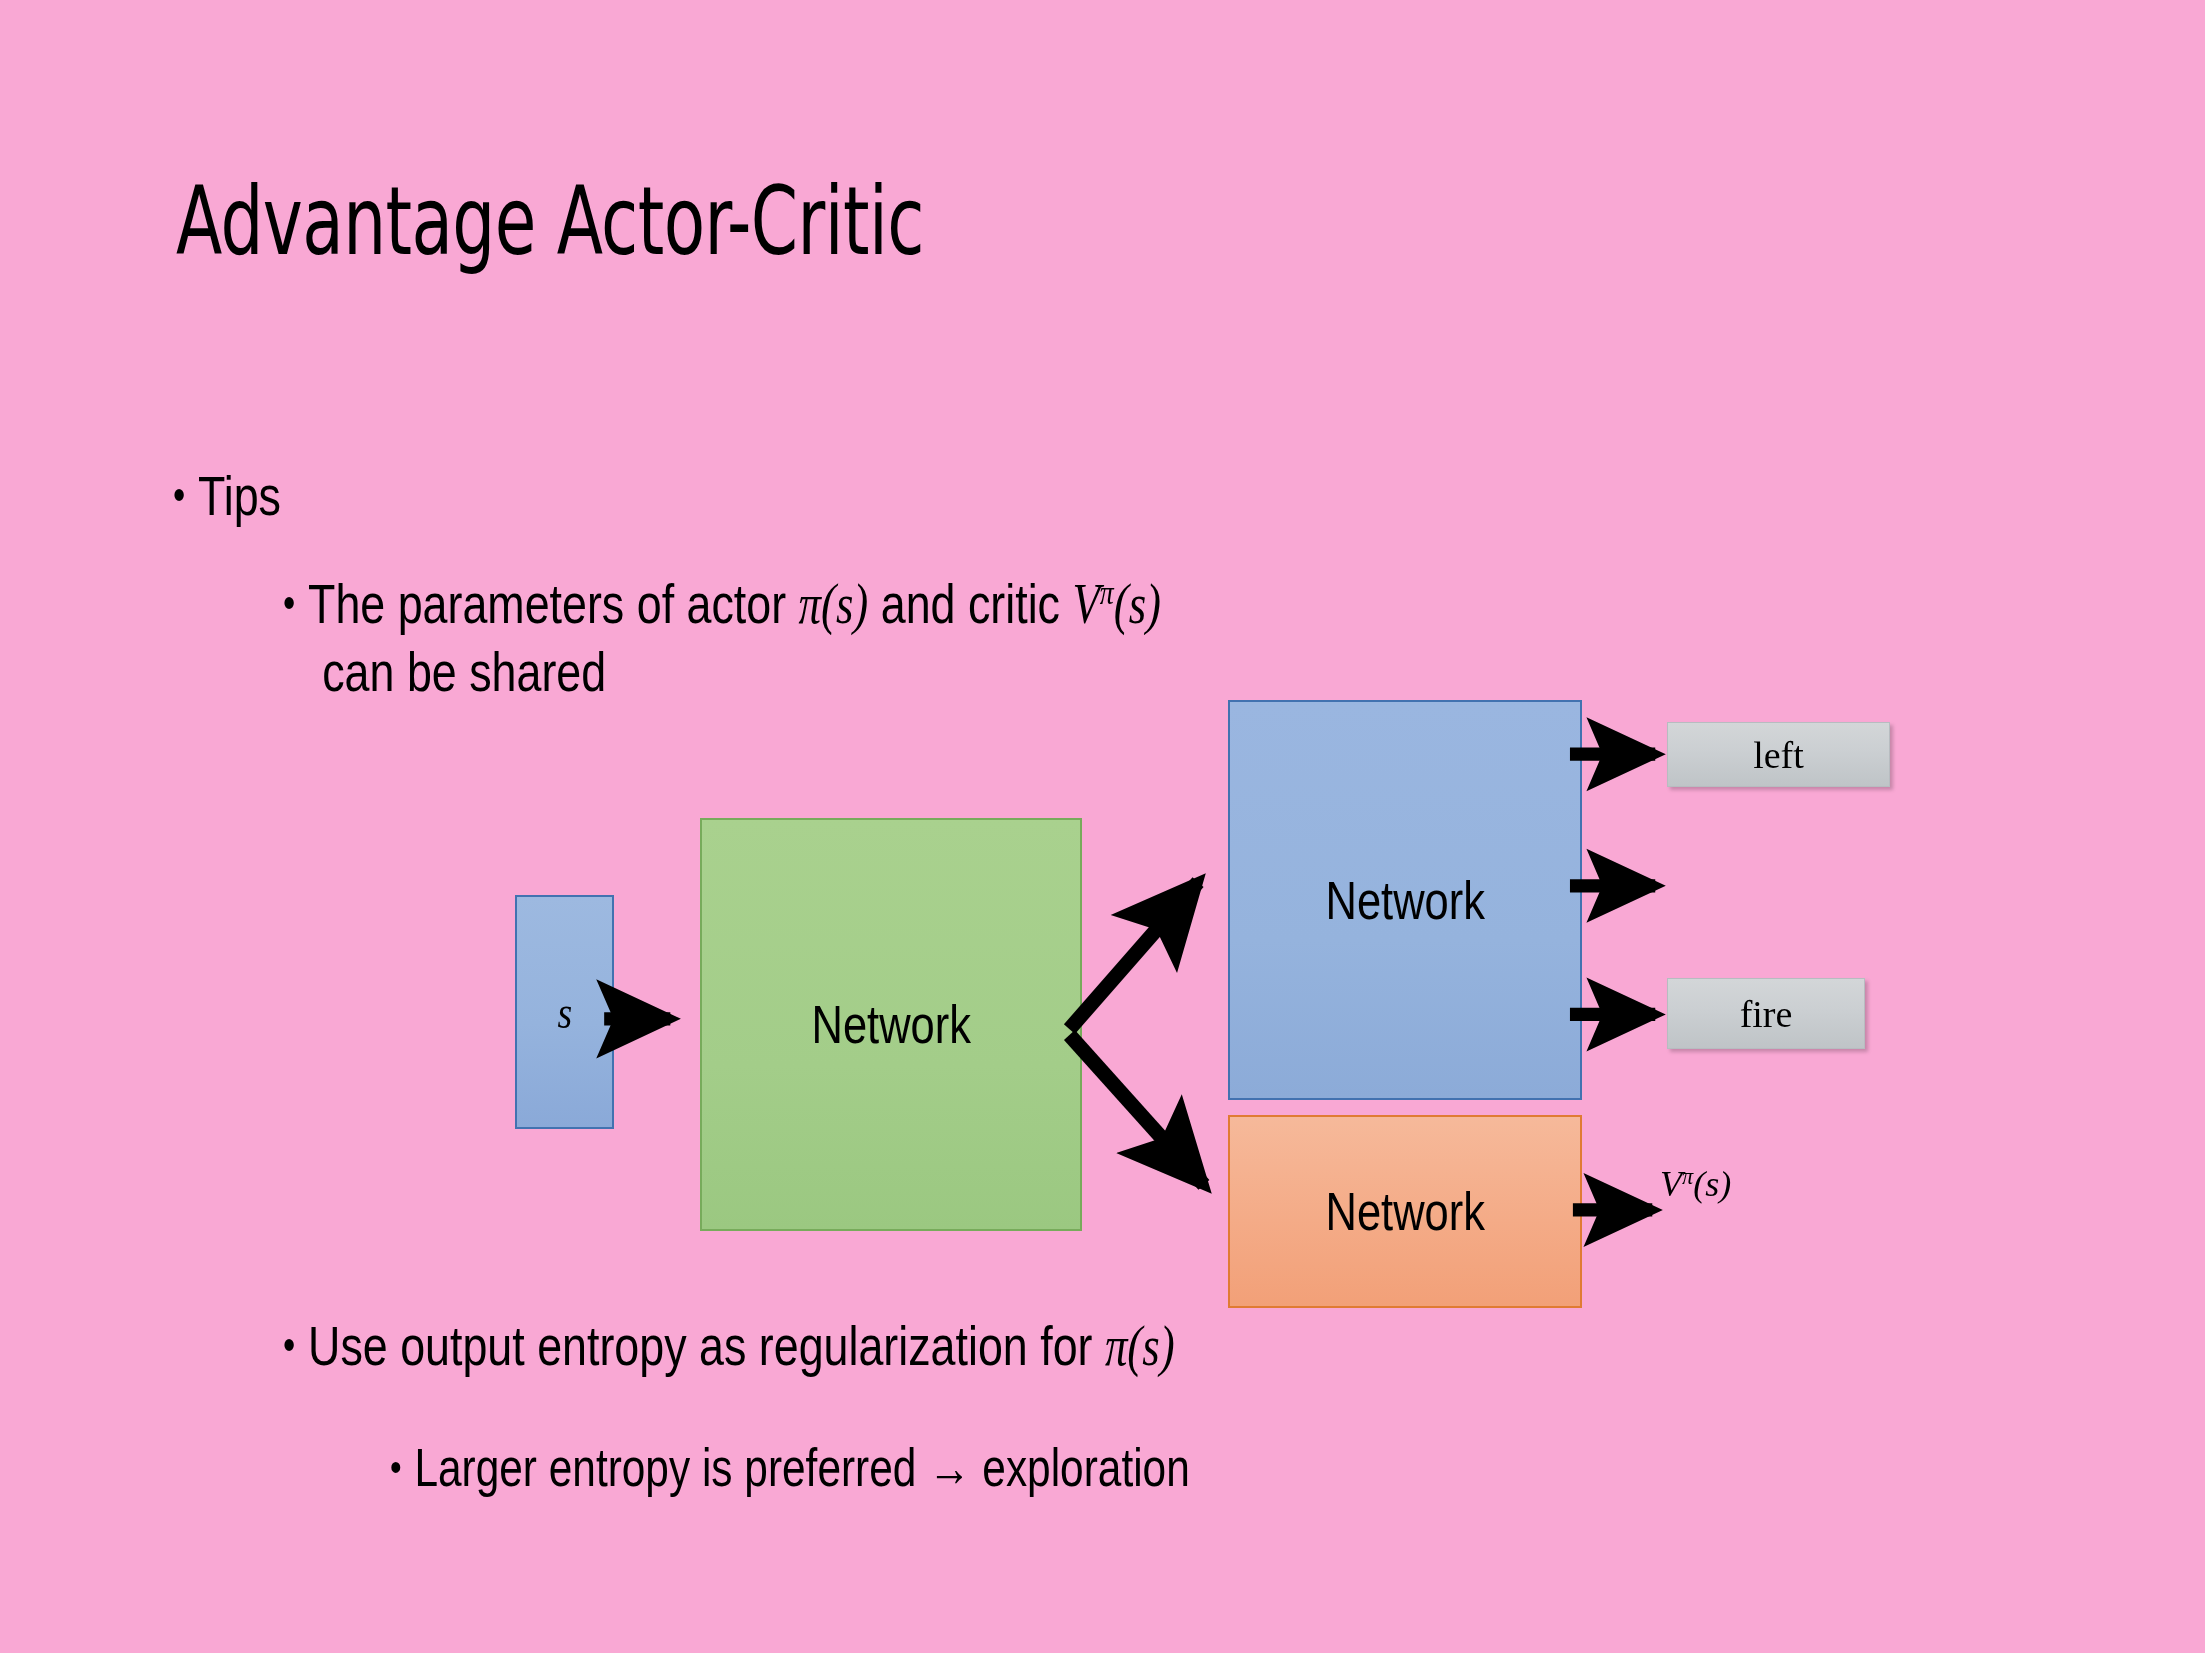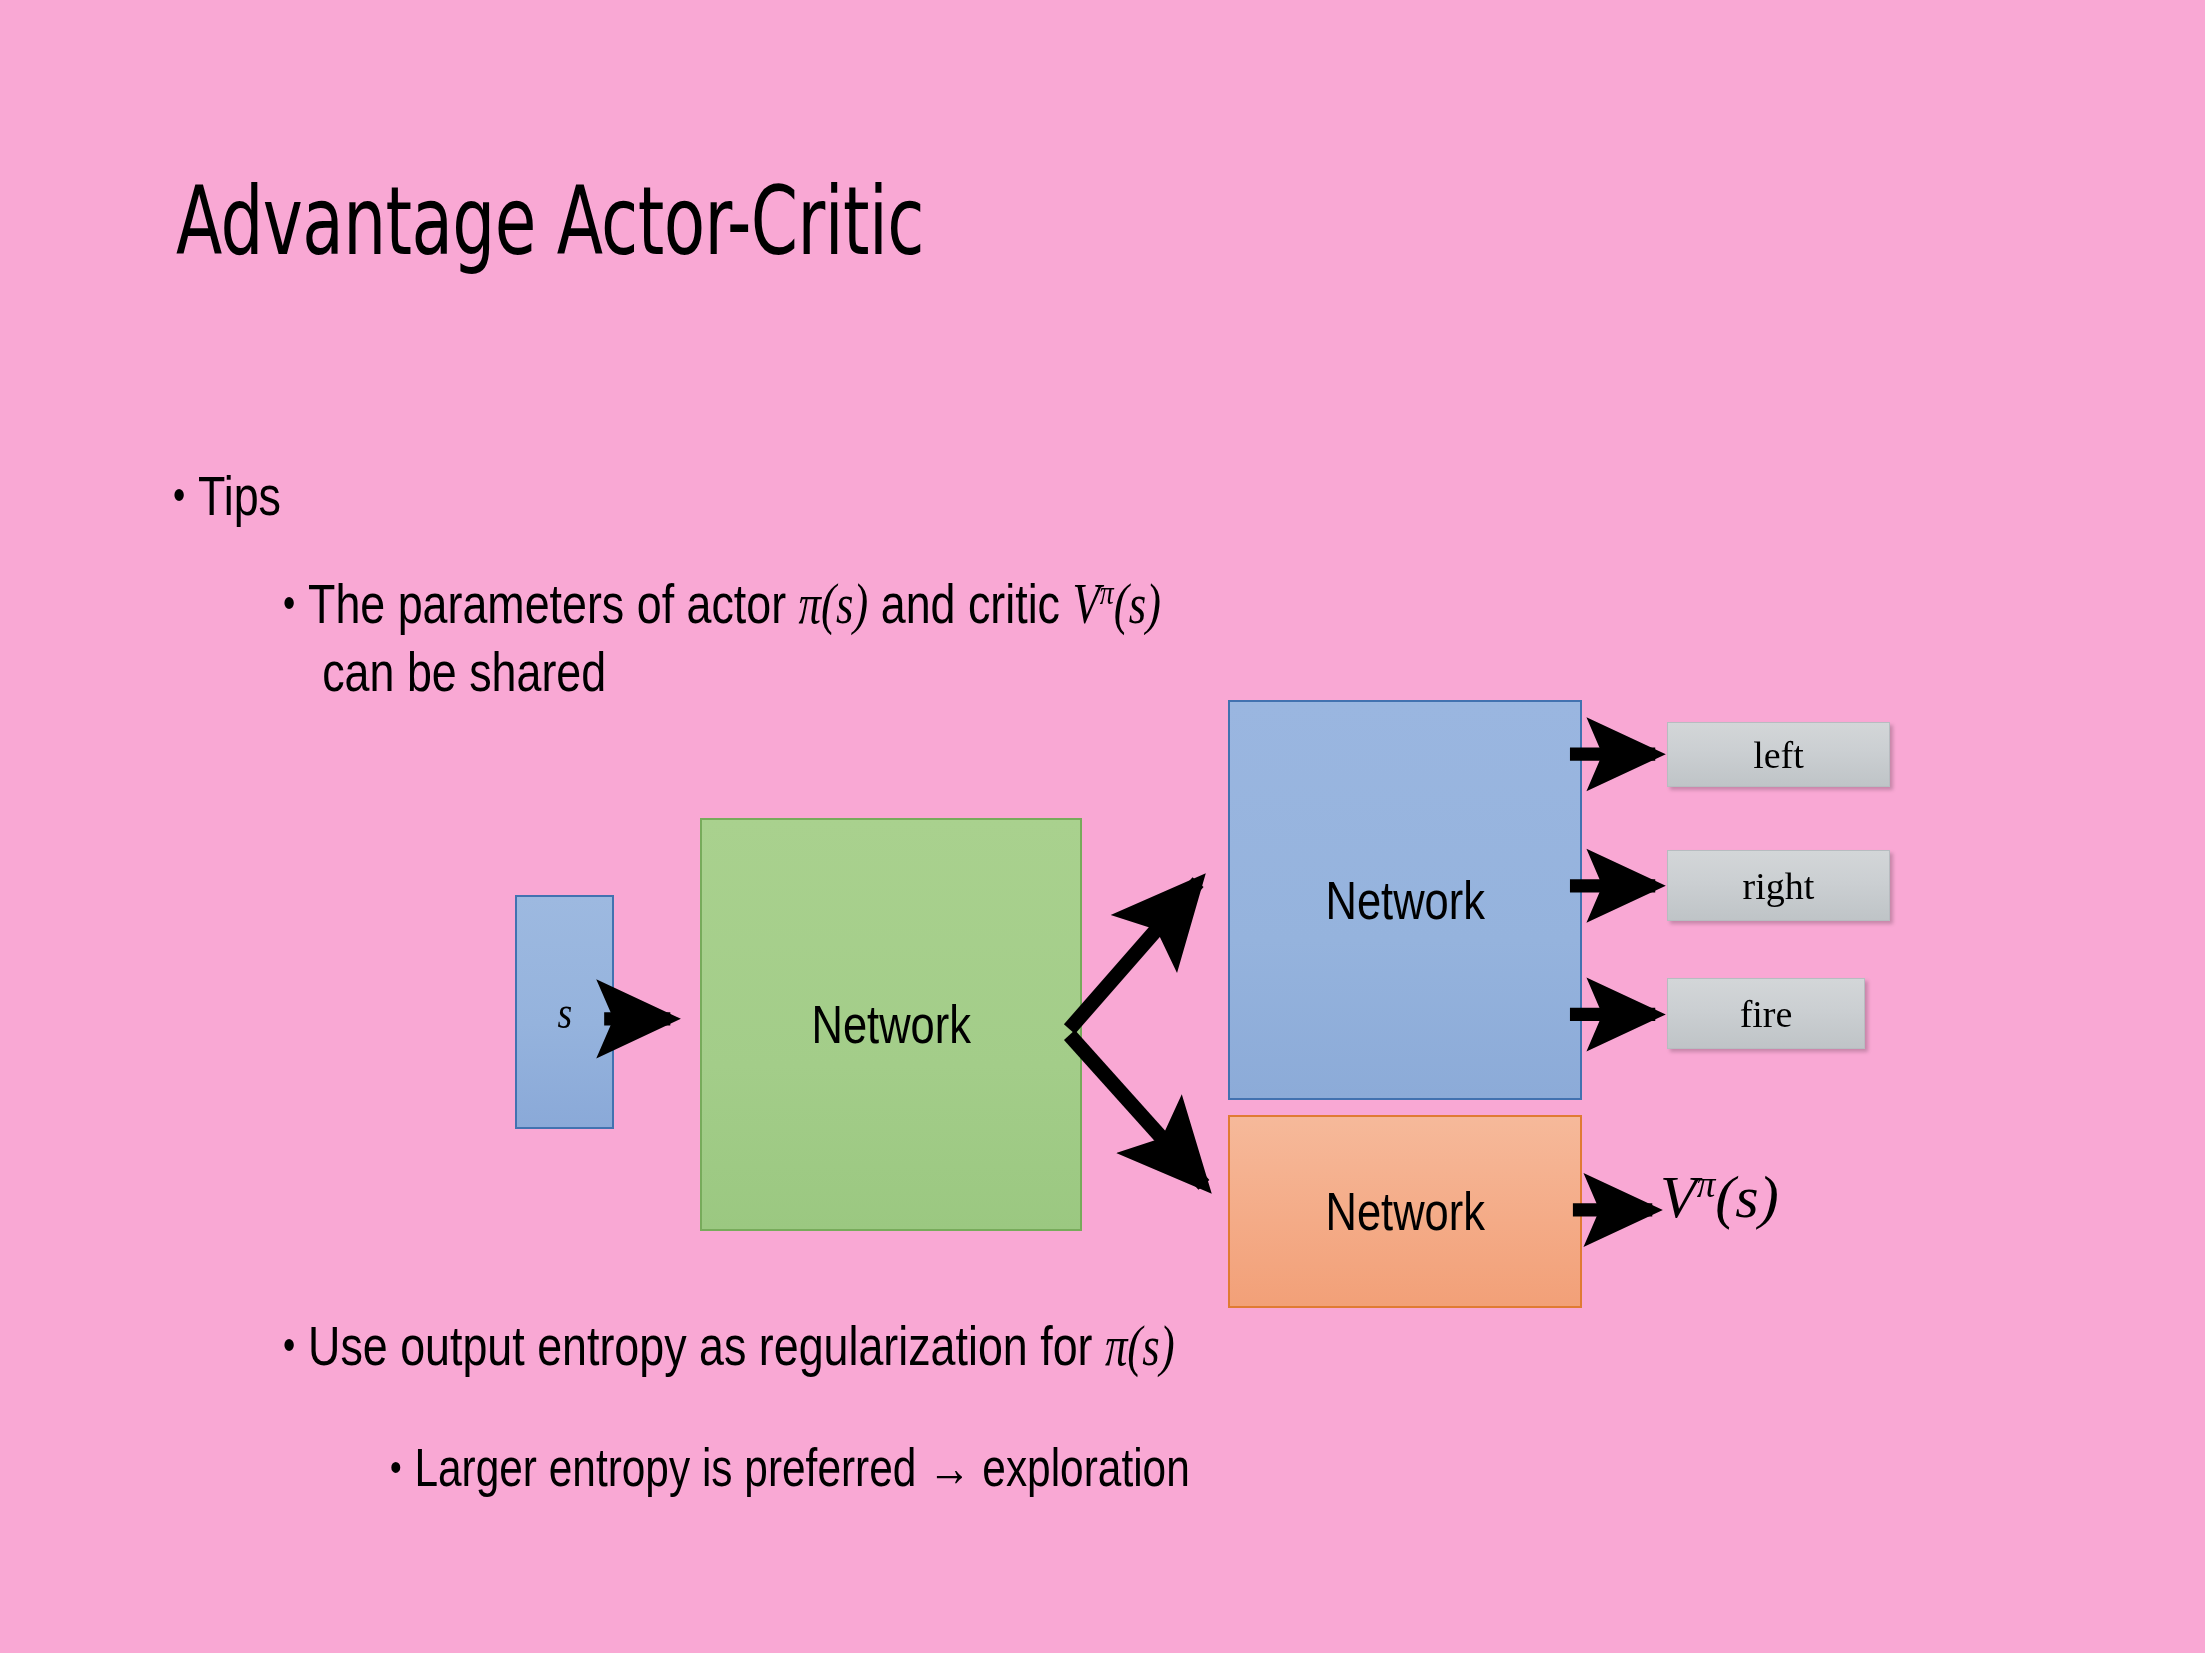--- a/index.html
+++ b/index.html
@@ -177,21 +177,21 @@
   #gbox-right { left: 1667px; top: 850px; width: 223px; height: 71px; }
   #gbox-fire  { left: 1667px; top: 978px; width: 198px; height: 71px; }
 
   
   #lab-vpi {
     position: absolute;
     left: 1660px;
     top: 1163px;
     font-family: "Liberation Serif", "DejaVu Serif", serif;
     font-style: italic;
-    font-size: 60px;
+    font-size: 36px;
     white-space: nowrap;
   }
   #lab-vpi .sup {
     font-size: 0.62em;
     vertical-align: 0.55em;
   }
 
   
   #arrows {
     position: absolute;
@@ -227,23 +227,20 @@
   <div class="box" id="box-net-actor">
     <span class="box-label">Network</span>
   </div>
 
   <div class="box" id="box-net-critic">
     <span class="box-label">Network</span>
   </div>
 
   <div class="gbox" id="gbox-left">
     <span>left</span>
-  </div>
-  <div class="gbox" id="gbox-right">
-    <span>right</span>
   </div>
   <div class="gbox" id="gbox-fire">
     <span>fire</span>
   </div>
 
   <div id="lab-vpi">
     <span>V</span><span class="sup">π</span><span>(s)</span>
   </div>
 
   <svg id="arrows" viewBox="0 0 3000 2250">

